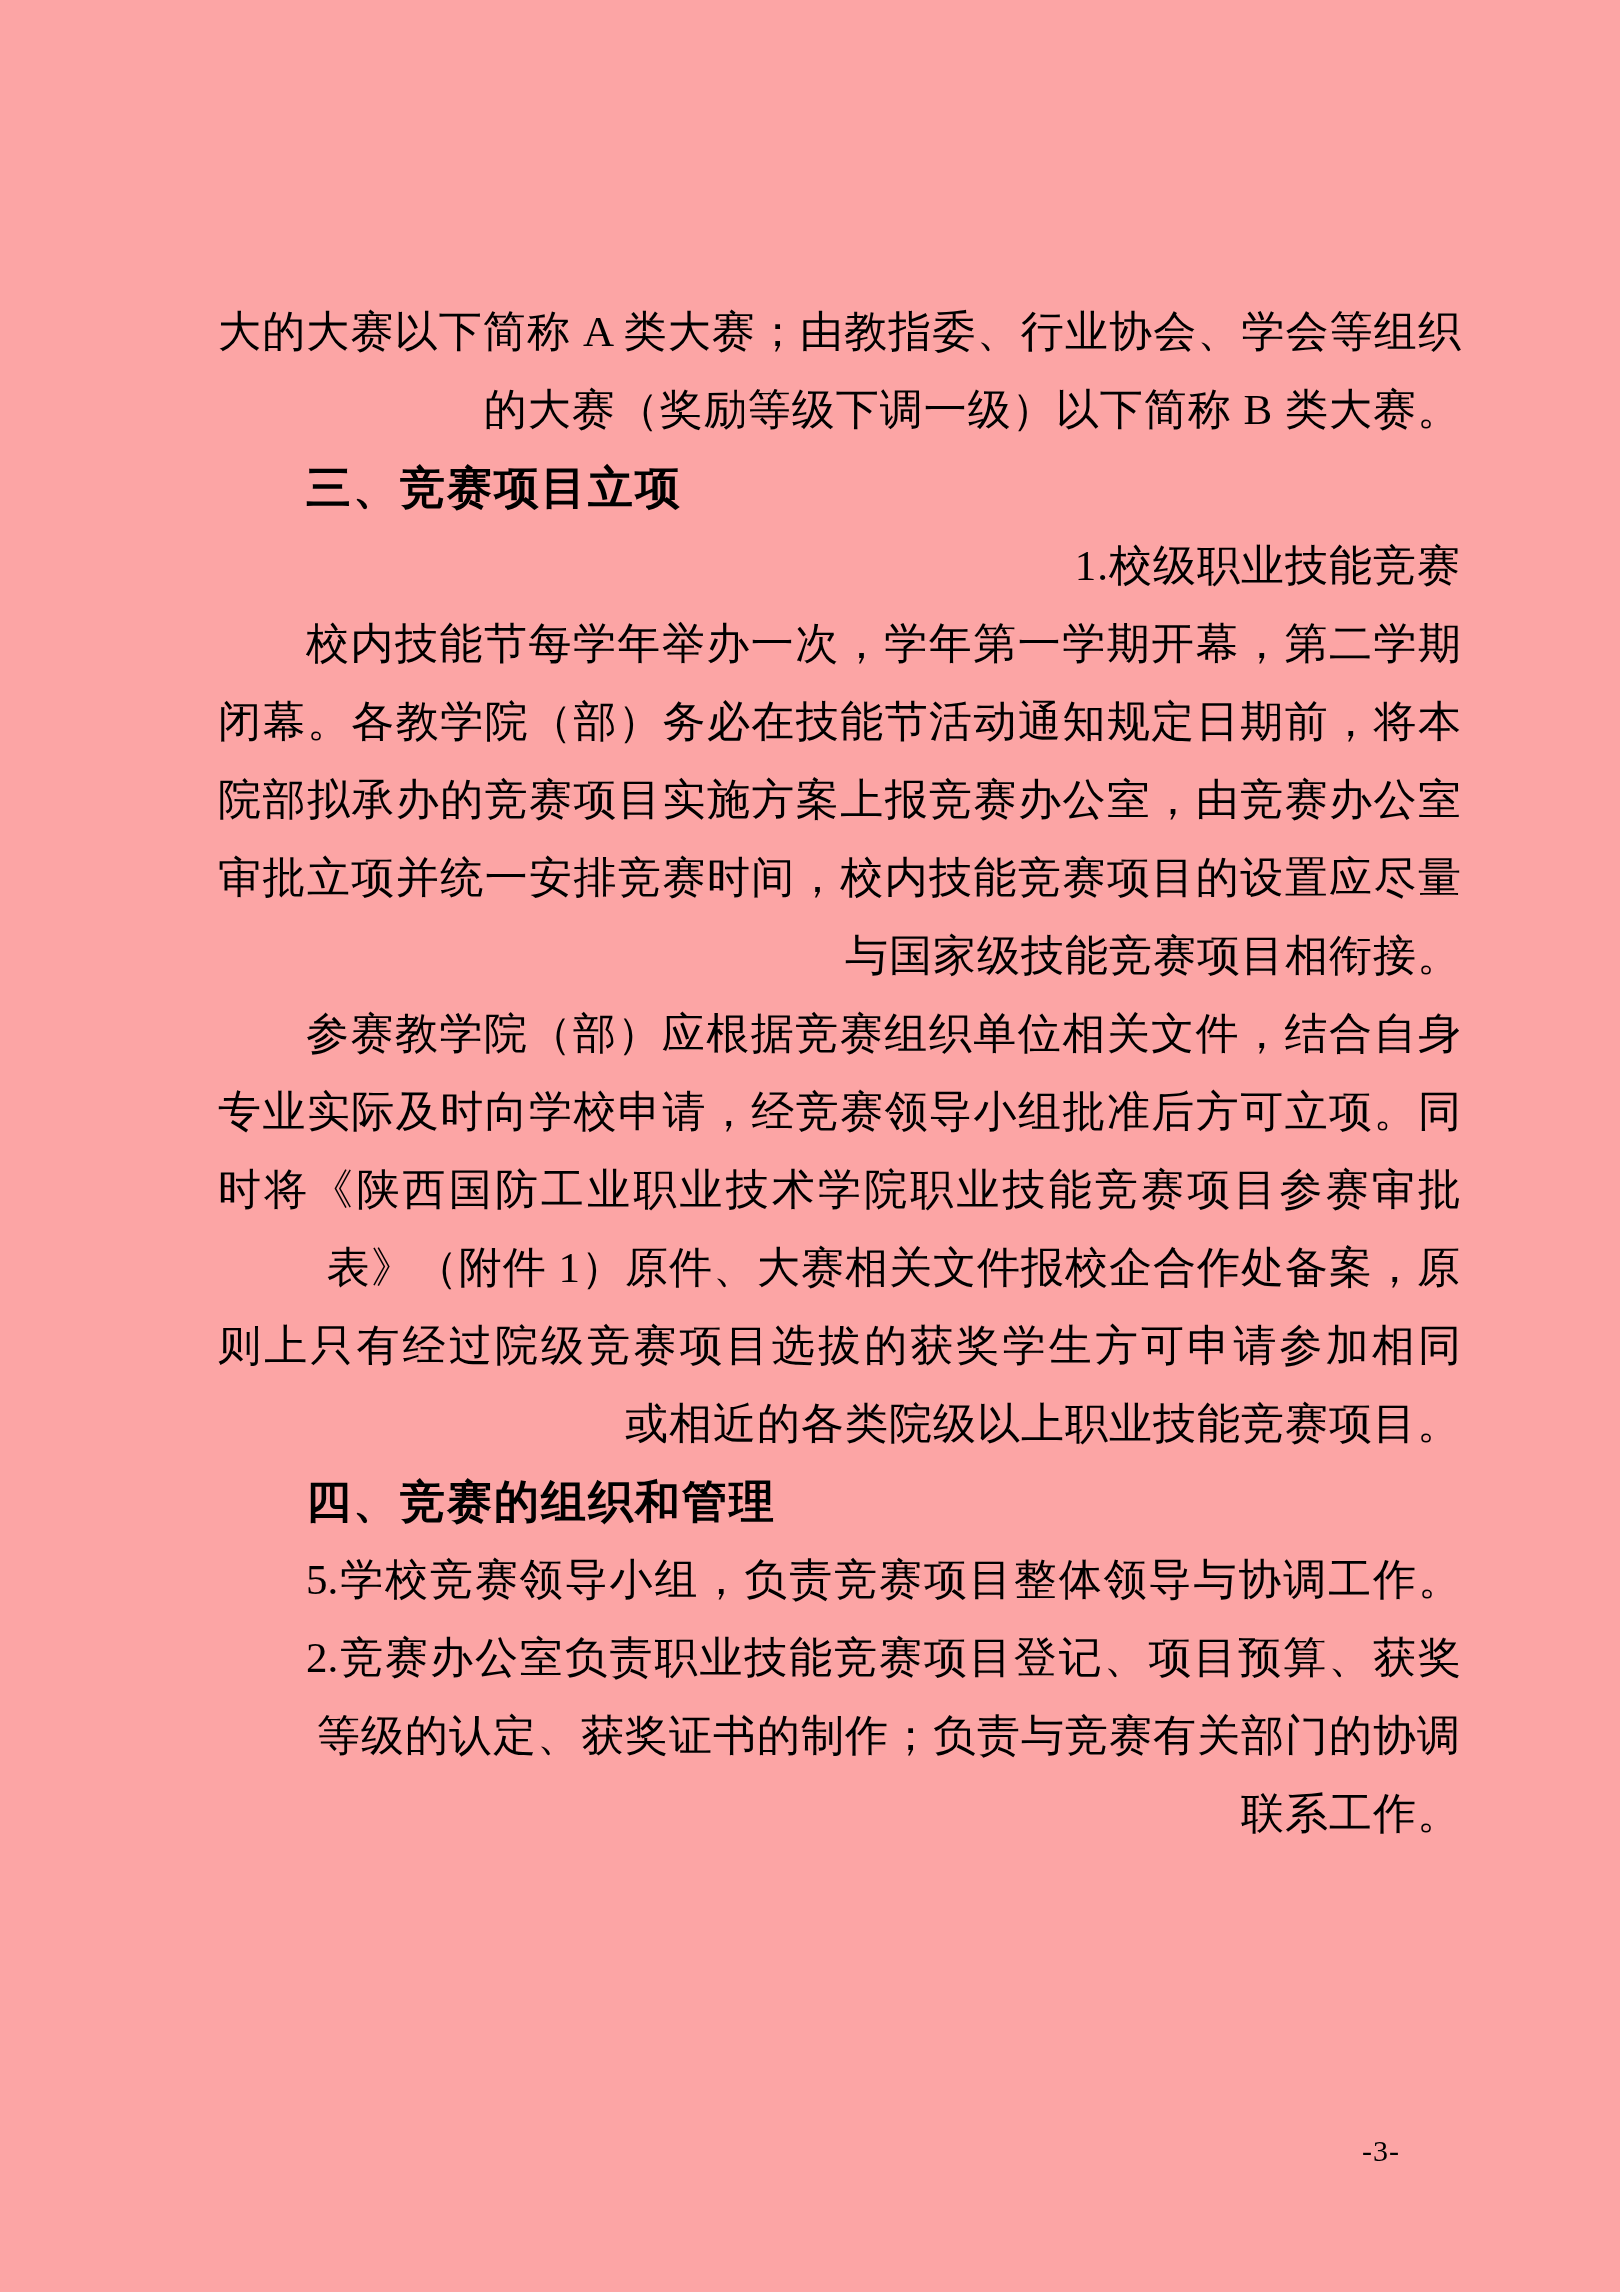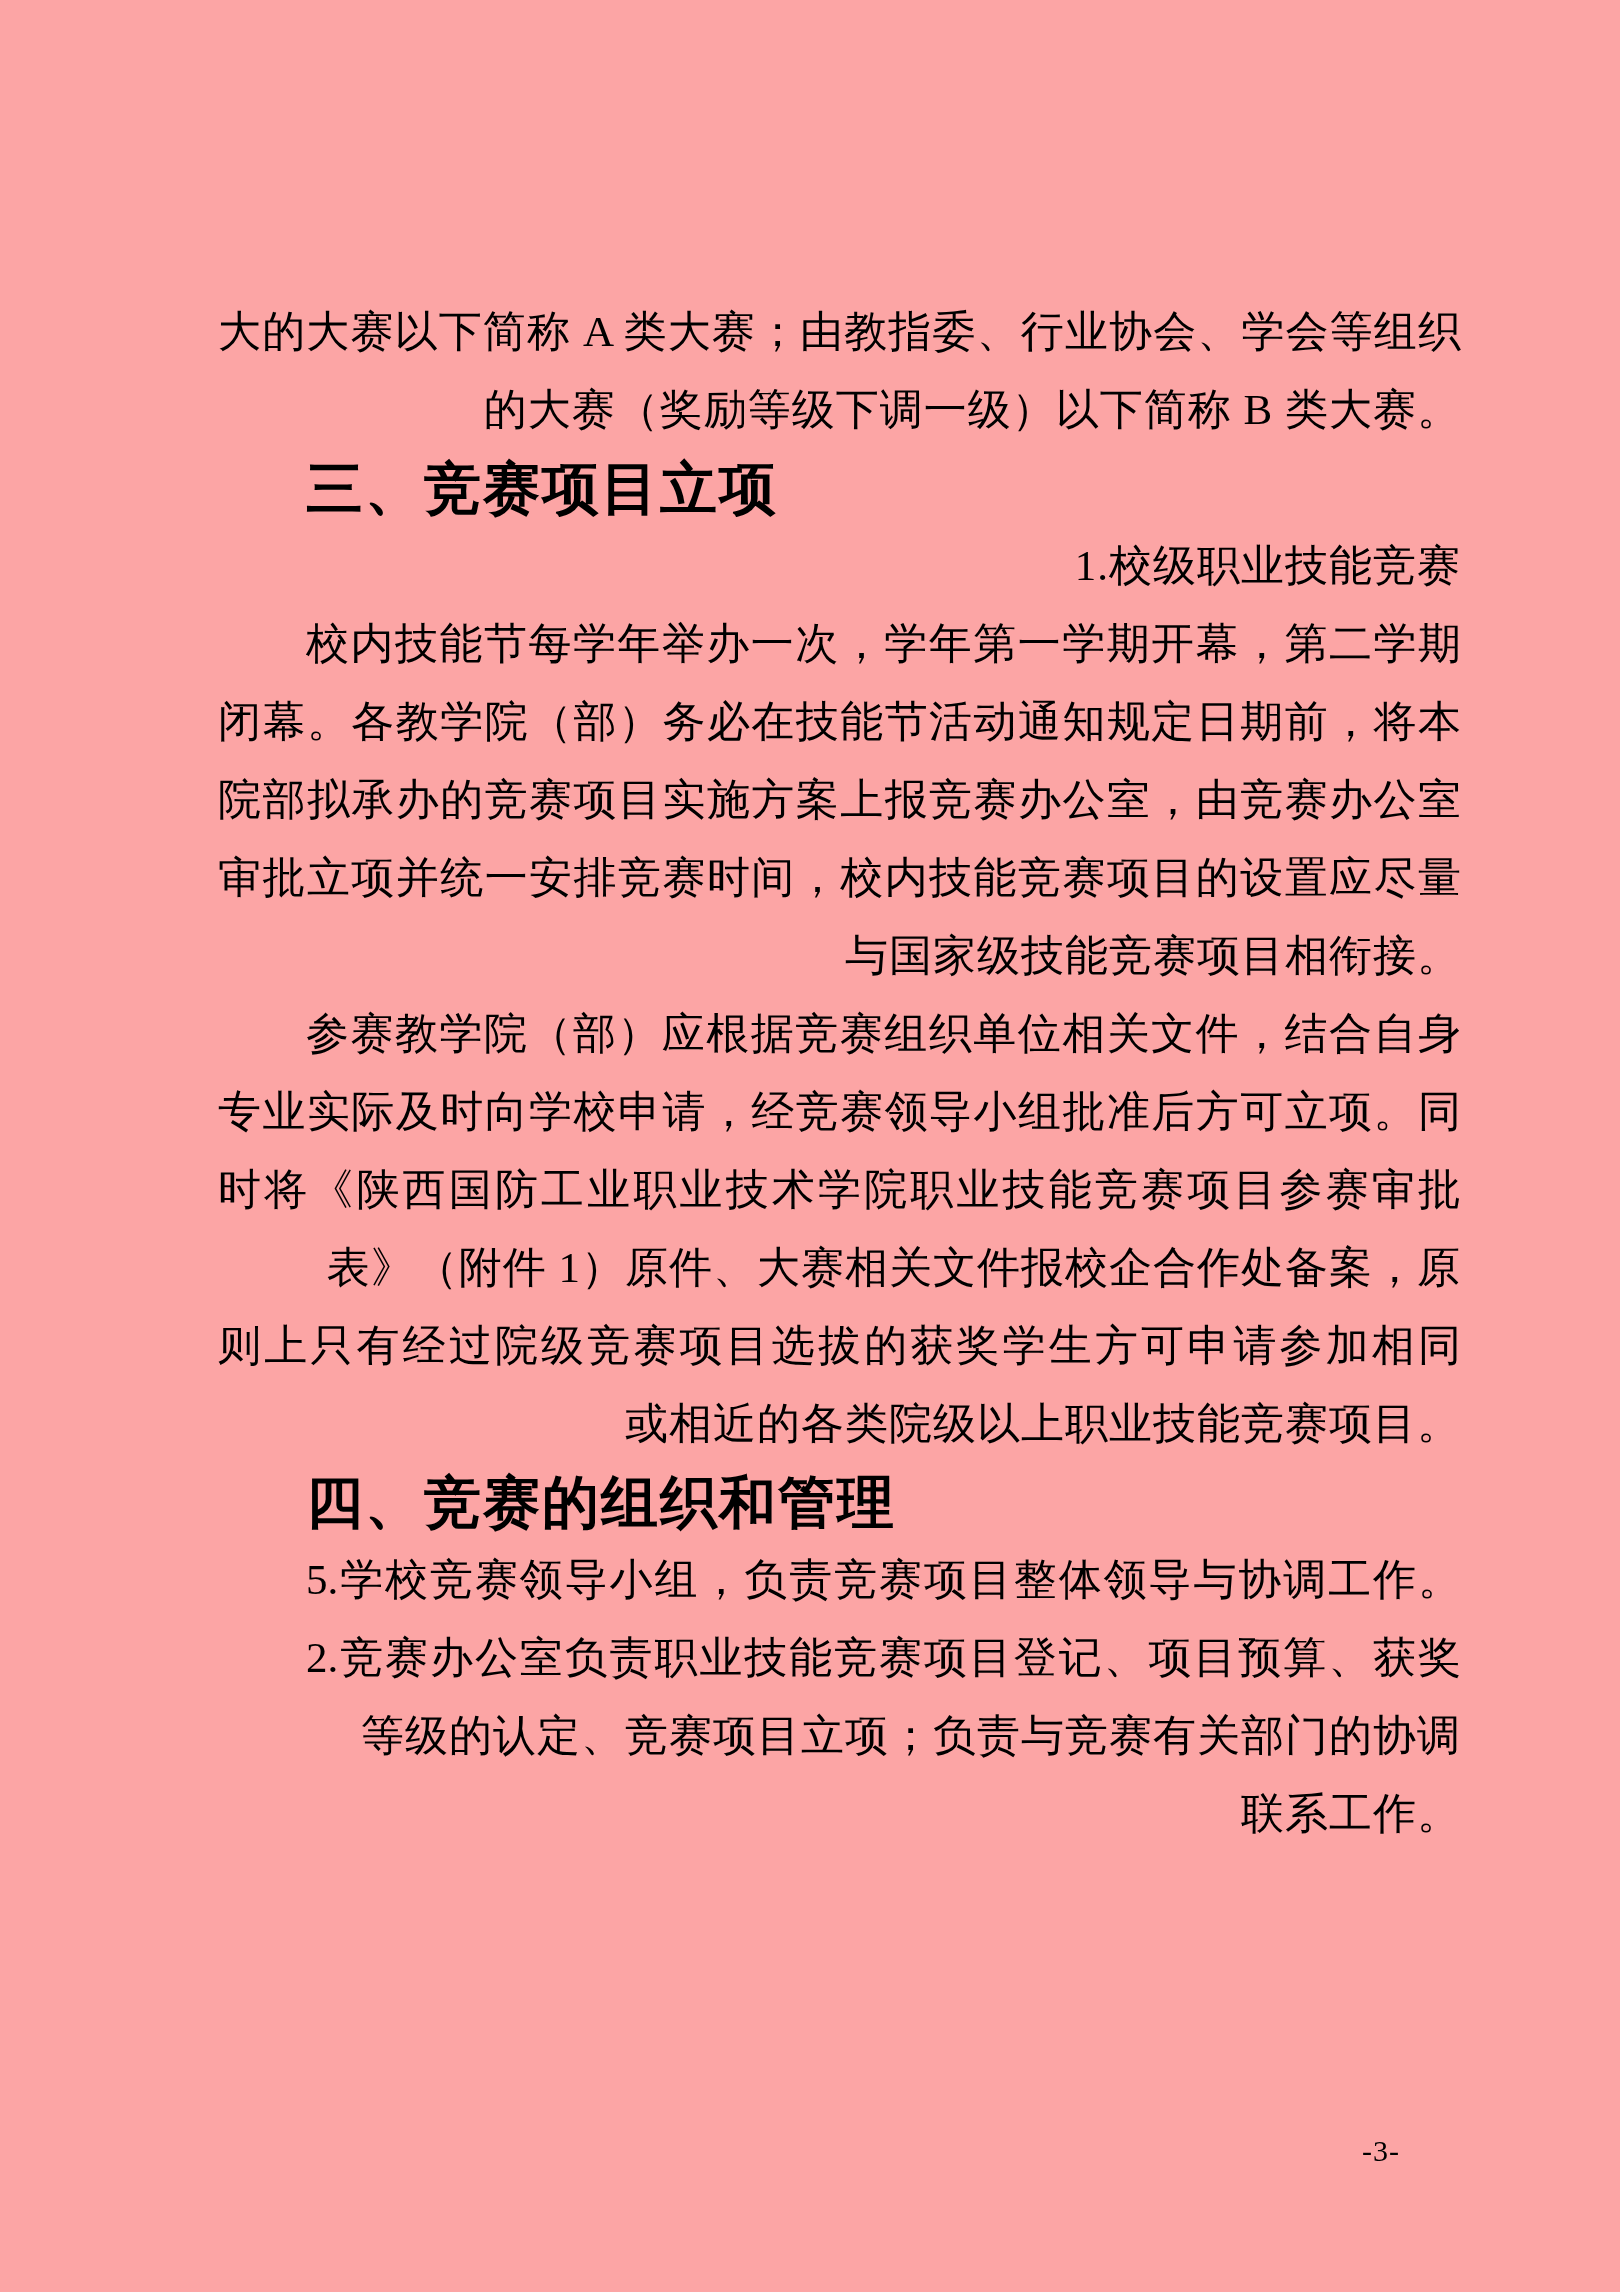--- a/index.html
+++ b/index.html
@@ -37,21 +37,21 @@
     white-space: normal;
     text-align: justify;
     text-align-last: justify;
   }
   .line.indent {
     padding-left: 88px;
   }
   .line.heading {
     font-family: "Liberation Sans", "DejaVu Sans", sans-serif;
     font-weight: 700;
-    font-size: 57px;
+    font-size: 45px;
     letter-spacing: 2px;
     white-space: nowrap;
     text-align: center;
     text-align-last: left;
   }
   .page-number {
     position: absolute;
     left: 1362px;
     top: 2133px;
     font-family: "Liberation Serif", "DejaVu Serif", serif;
@@ -77,19 +77,19 @@
     <div class="line">与国家级技能竞赛项目相衔接。</div>
     <div class="line indent j">参赛教学院（部）应根据竞赛组织单位相关文件，结合自身</div>
     <div class="line j">专业实际及时向学校申请，经竞赛领导小组批准后方可立项。同</div>
     <div class="line j">时将《陕西国防工业职业技术学院职业技能竞赛项目参赛审批</div>
     <div class="line">表》（附件 1）原件、大赛相关文件报校企合作处备案，原</div>
     <div class="line j">则上只有经过院级竞赛项目选拔的获奖学生方可申请参加相同</div>
     <div class="line">或相近的各类院级以上职业技能竞赛项目。</div>
     <div class="line indent heading">四、竞赛的组织和管理</div>
     <div class="line indent j">5.学校竞赛领导小组，负责竞赛项目整体领导与协调工作。</div>
     <div class="line indent j">2.竞赛办公室负责职业技能竞赛项目登记、项目预算、获奖</div>
-    <div class="line">等级的认定、竞赛项目立项；负责与竞赛有关部门的协调</div>
+    <div class="line">等级的认定、获奖证书的制作；负责与竞赛有关部门的协调</div>
     <div class="line">联系工作。</div>
   </div>
 
   <div class="page-number">-3-</div>
 </div>
 
 
 </body></html>

